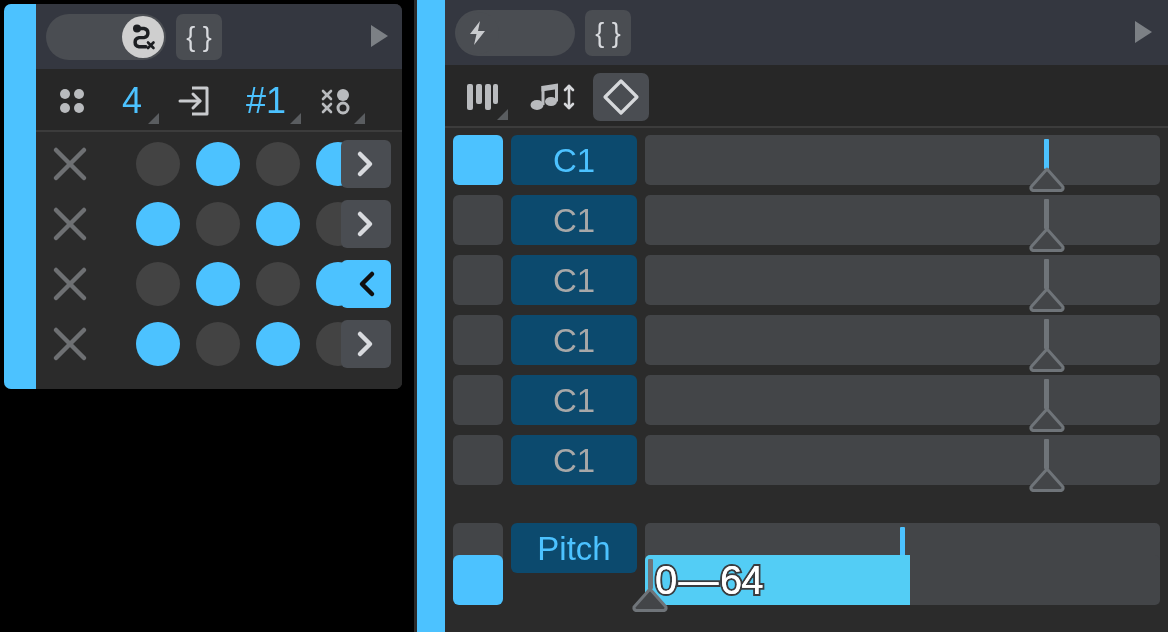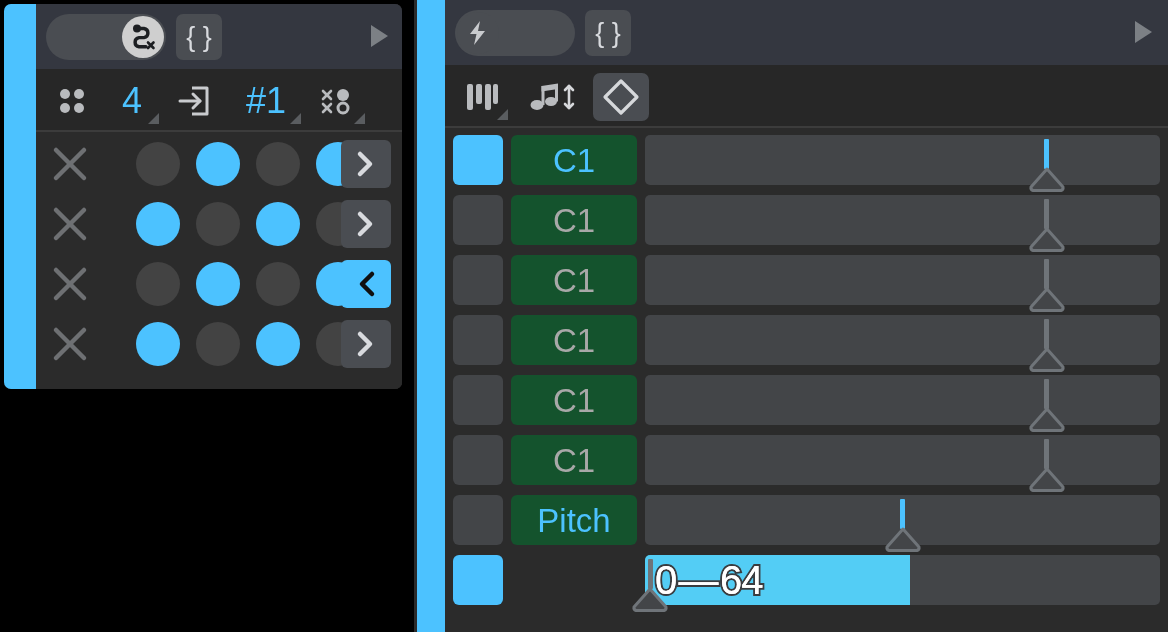--- a/index.html
+++ b/index.html
@@ -132,21 +132,21 @@
   }
   .lane-swatch {
     position: absolute; left: 8px; top: 5px;
     width: 50px; height: 50px; border-radius: 6px;
     background: #434548;
   }
   .lane-swatch.active { background: #4cc2ff; }
   .lane-label {
     position: absolute; left: 66px; top: 5px;
     width: 126px; height: 50px; border-radius: 6px;
-    background: #14532d;
+    background: #0c4a6e;
     display: flex; align-items: center; justify-content: center;
     color: #a8a8a8; font-size: 33px; line-height:1;
   }
   .lane-label.accent { color: #4cc2ff; }
   .lane-track {
     position: absolute; left: 200px; top: 5px;
     width: 515px; height: 50px; border-radius: 5px;
     background: #434548;
     overflow: visible;
   }
@@ -454,21 +454,21 @@
             <div class="lane-label">C1</div>
             <div class="lane-track">
               <div class="stem" style="left: 399.2px;"></div>
               <div class="handle" style="left: 401.7px;">
                 <svg width="42" height="28" viewBox="0 0 42 28">
                   <path d="M21 4 L37 22 A3 3 0 0 1 35 25.5 L7 25.5 A3 3 0 0 1 5 22 Z" fill="#434548" stroke="#6f7479" stroke-width="3" stroke-linejoin="round"></path>
                 </svg>
               </div>
             </div>
           </div>
-          <div class="lane" style="top: 490px;">
+          <div class="lane" style="top: 518px;">
             <div class="lane-swatch"></div>
             <div class="lane-label accent">Pitch</div>
             <div class="lane-track">
               <div class="stem blue" style="left: 255px;"></div>
               <div class="handle" style="left: 257.5px;">
                 <svg width="42" height="28" viewBox="0 0 42 28">
                   <path d="M21 4 L37 22 A3 3 0 0 1 35 25.5 L7 25.5 A3 3 0 0 1 5 22 Z" fill="#434548" stroke="#6f7479" stroke-width="3" stroke-linejoin="round"></path>
                 </svg>
               </div>
             </div>

